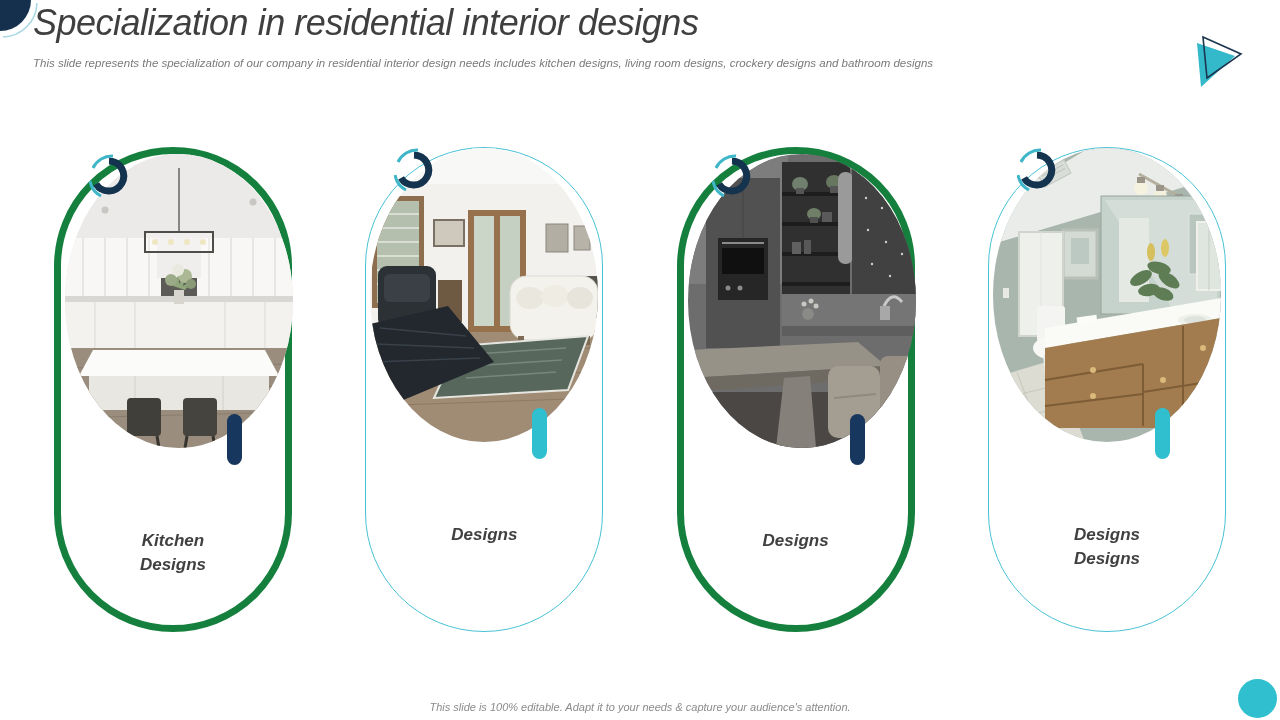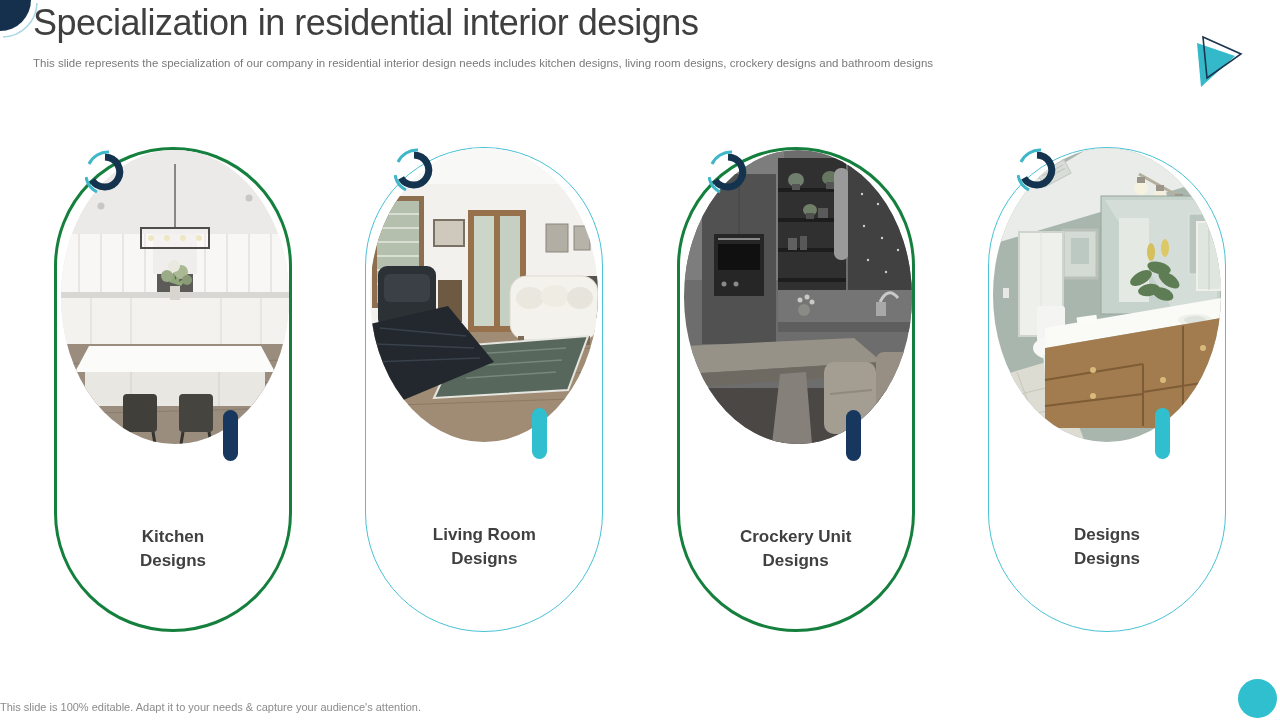--- a/index.html
+++ b/index.html
@@ -1,47 +1,47 @@
 <!DOCTYPE html>
 <html style="--navy: #17375e; --teal: #2fbfce; --title-color: #3f3f3f; --body-color: #7a7a7a; --label-color: #404040;"><head>
 <meta charset="utf-8">
 <style>
   * { margin:0; padding:0; box-sizing:border-box; }
   html,body { width:1280px; height:720px; }
   body { font-family:"Liberation Sans", sans-serif; background:#ffffff; }
-  .slide { position:relative; width:1280px; height:720px; background:#ffffff; overflow:hidden; }
+  .slide { position:relative; width:1280px; height:720px; background:#ffffff; overflow:hidden;font-style:italic; }
 
   .title { position:absolute; left:33px; top:2px; font-size:36px; letter-spacing:-0.5px;
            color:var(--title-color,#3f3f3f); font-weight:400; white-space:nowrap; }
   .subtitle { position:absolute; left:33px; top:57px; font-size:11.5px; color:var(--body-color,#7a7a7a); white-space:nowrap; }
 
   .corner-icon { position:absolute; left:0; top:0; }
   .tri-icon { position:absolute; left:1192px; top:32px; }
 
   .cards { position:absolute; left:54px; top:147px; width:1172px; height:486px;
            display:flex; justify-content:space-between; }
   .card { position:relative; width:238px; height:485px; border-radius:120px; background:#fff; }
-  .card.navy { border:3px solid #15803d;padding-left:13px; }
+  .card.navy { border:7px solid #15803d;padding-left:13px; }
   .card.teal { border:1px solid #49c2d6; }
 
   .card-photo { position:absolute; left:4px; top:0px; width:228px; height:294px;
                 border-radius:50%; overflow:hidden; }
   .card-photo svg { display:block; }
 
   .swirl { position:absolute; left:28px; top:-4px; }
 
   .accent-bar { position:absolute; left:166px; top:260px; width:15px; height:51px; border-radius:8px; }
   .card.navy .accent-bar { background:var(--navy,#17375e); }
   .card.teal .accent-bar { background:var(--teal,#2fbfce); }
 
   .card-label { position:absolute; left:0; top:375px; width:100%; text-align:center;
                 font-size:17px; font-weight:700; color:var(--label-color,#404040); line-height:24px; }
   .card-label span { display:block; }
 
-  .footer { position:absolute; left:0; top:701px; width:100%; text-align:left;
+  .footer { position:absolute; left:0; top:701px; width:100%; text-align:center;
             font-size:11px; color:#8b8b8b; }
   .dot { position:absolute; left:1238px; top:679px; width:39px; height:39px; border-radius:50%;
          background:var(--teal,#3ab7c2); }
 </style>
 </head>
 <body>
 
 <div class="slide">
 
   <svg class="corner-icon" width="46" height="46" viewBox="0 0 46 46">
@@ -180,21 +180,20 @@
           </g>
         </svg>
       </div>
       <svg class="swirl" width="40" height="58" viewBox="0 0 40 58">
         <path d="M20,11 A15,15 0 1 1 7,34" fill="none" stroke="#14334f" stroke-width="7"></path>
         <path d="M4,18 A21,21 0 0 1 24,6" fill="none" stroke="#3fb7c9" stroke-width="3"></path>
         <path d="M12,46 A21,21 0 0 1 1,31" fill="none" stroke="#3fb7c9" stroke-width="3"></path>
       </svg>
       <div class="accent-bar"></div>
       <div class="card-label">
-        <span>Living Room</span>
         <span>Designs</span>
       </div>
     </div>
 
     <div class="card navy">
       <div class="card-photo">
         <svg width="228" height="294" viewBox="0 0 228 294">
           <rect width="228" height="294" fill="#6d6d6d"></rect>
           <rect width="100" height="130" fill="#7d7d7d"></rect>
           <rect x="18" y="24" width="74" height="170" fill="#515151"></rect>
@@ -253,21 +252,20 @@
           <rect x="192" y="202" width="36" height="60" rx="8" fill="#978f84"></rect>
         </svg>
       </div>
       <svg class="swirl" width="40" height="58" viewBox="0 0 40 58">
         <path d="M20,11 A15,15 0 1 1 7,34" fill="none" stroke="#14334f" stroke-width="7"></path>
         <path d="M4,18 A21,21 0 0 1 24,6" fill="none" stroke="#3fb7c9" stroke-width="3"></path>
         <path d="M12,46 A21,21 0 0 1 1,31" fill="none" stroke="#3fb7c9" stroke-width="3"></path>
       </svg>
       <div class="accent-bar"></div>
       <div class="card-label">
-        <span>Crockery Unit</span>
         <span>Designs</span>
       </div>
     </div>
 
     <div class="card teal">
       <div class="card-photo">
         <svg width="228" height="294" viewBox="0 0 228 294">
           <rect width="228" height="294" fill="#a9b6ae"></rect>
           <polygon points="0,58 96,0 228,0 228,28 0,96" fill="#e9ece8"></polygon>
           <g transform="rotate(-28 61 25)">

